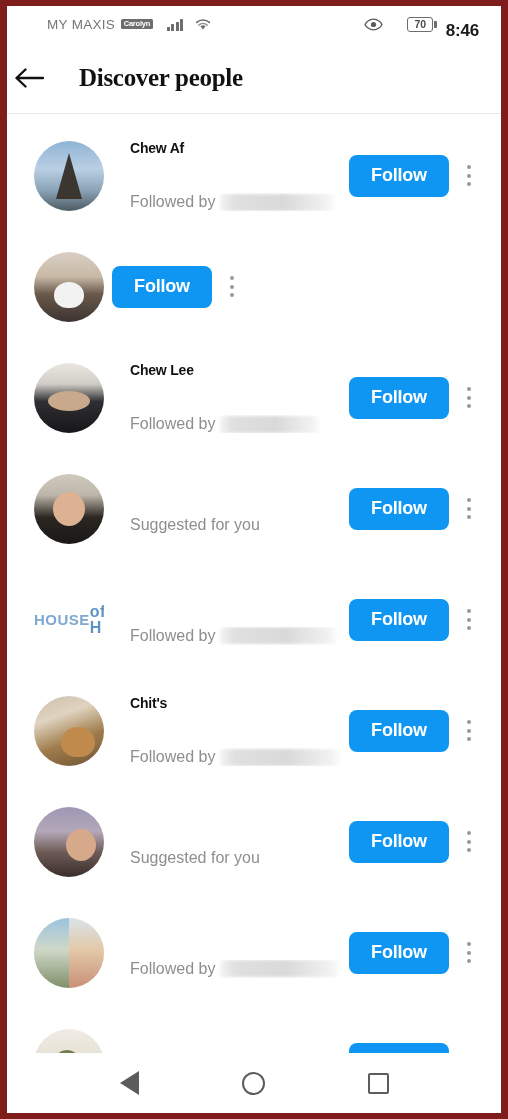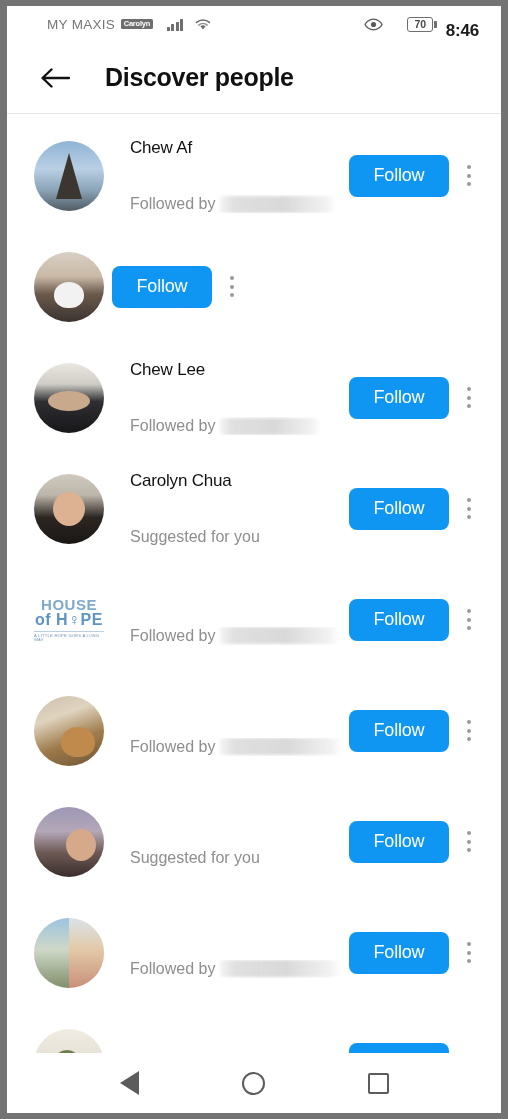--- a/index.html
+++ b/index.html
@@ -9,21 +9,21 @@
     height: 1119px;
     background: #000;
     font-family: "Liberation Sans", "DejaVu Sans", sans-serif;
     overflow: hidden;
   }
 
   #device {
     position: relative;
     width: 508px;
     height: 1119px;
-    background: #737373;
+    background: #7f1d1d;
     padding: 6px 7px 6px 7px;
   }
 
   #screen {
     position: relative;
     width: 494px;
     height: 1107px;
     background: #ffffff;
     overflow: hidden;
     display: flex;
@@ -124,23 +124,23 @@
     margin-left: 2px;
     margin-top: 14px;
   }
 
   
   .app-header {
     flex: 0 0 72px;
     height: 72px;
     display: flex;
     align-items: center;
-    padding-left: 26px;
     background: #ffffff;
     border-bottom: 1px solid #e8e8e8;
+    font-family: Liberation Serif, serif;
   }
   .back-button {
     width: 44px;
     height: 44px;
     display: flex;
     align-items: center;
     justify-content: center;
     cursor: pointer;
     flex: 0 0 auto;
   }
@@ -184,22 +184,22 @@
   .person-info {
     flex: 1 1 auto;
     min-width: 0;
     margin-left: 26px;
     display: flex;
     flex-direction: column;
     justify-content: center;
     gap: 5px;
   }
   .person-name {
-    font-size: 17px;
-    font-weight: normal;
+    font-size: 14px;
+    font-weight: bold;
     color: #111111;
     letter-spacing: -0.2px;
     white-space: nowrap;
     overflow: hidden;
   }
   .person-sub {
     font-size: 16px;
     color: #8e8e8e;
     white-space: nowrap;
     overflow: hidden;
@@ -224,21 +224,21 @@
 
   .follow-button {
     flex: 0 0 auto;
     width: 100px;
     height: 42px;
     border: none;
     border-radius: 8px;
     background: #0f96f3;
     color: #ffffff;
     font-size: 18px;
-    font-weight: normal;
+    font-weight: bold;
     font-family: "Liberation Sans", "DejaVu Sans", sans-serif;
     letter-spacing: -0.2px;
     cursor: pointer;
     margin-left: 8px;
   }
 
   .kebab-menu {
     flex: 0 0 auto;
     width: 28px;
     height: 44px;
@@ -364,22 +364,22 @@
   }
   .av-cookies::after {
     content:""; position:absolute; left:28%; top:30%;
     width:26px; height:24px; border-radius:50%;
     background:#6f7d4a;
     box-shadow: 20px 8px 0 -4px #c58a4e, -14px 16px 0 -6px #b9793f;
   }
 
   .hope-logo {
     width: 100%; height: 100%;
-    display: flex; flex-direction: column;
-    align-items: center; justify-content: center;
+    display: flex; flex-direction: row;
+    align-items: center; 
     background: #ffffff;
     line-height: 1;
   }
   .hope-l1 {
     font-size: 15px; font-weight: bold;
     color: #7fa9cf; letter-spacing: 0.5px;
   }
   .hope-l2 {
     font-size: 16px; font-weight: bold;
     color: #5f93c4; letter-spacing: 0.5px;
@@ -478,21 +478,20 @@
       <div class="kebab-menu">
             <span></span>
             <span></span>
             <span></span>
           </div>
     </div>
 
     <div class="person-row">
       <div class="avatar av-carolyn"></div>
       <div class="person-info">
-        <div class="person-name">Carolyn Chua</div>
         <div class="person-sub">
           <span>Suggested for you</span>
         </div>
       </div>
       <button class="follow-button">Follow</button>
       <div class="kebab-menu">
             <span></span>
             <span></span>
             <span></span>
           </div>
@@ -516,20 +515,21 @@
       <div class="kebab-menu">
             <span></span>
             <span></span>
             <span></span>
           </div>
     </div>
 
     <div class="person-row">
       <div class="avatar av-chits"></div>
       <div class="person-info">
+        <div class="person-name">Chit's</div>
         <div class="person-sub">
           <span>Followed by</span>
           <span class="blur-chip" style="width:128px"></span>
         </div>
       </div>
       <button class="follow-button">Follow</button>
       <div class="kebab-menu">
             <span></span>
             <span></span>
             <span></span>

